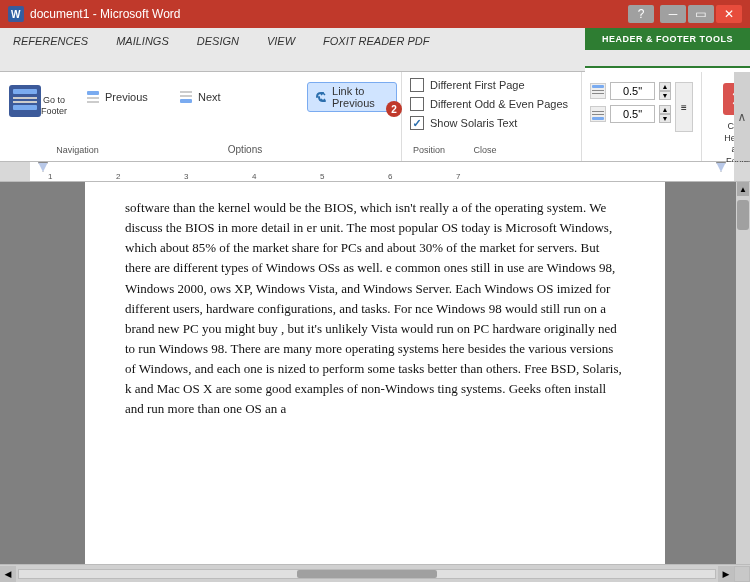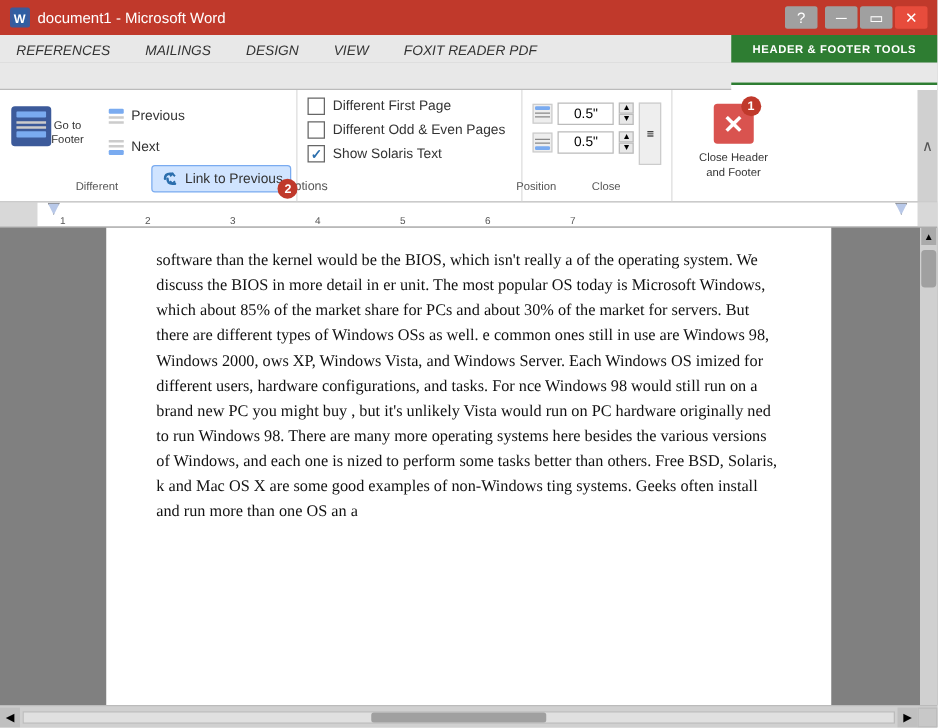--- a/index.html
+++ b/index.html
@@ -153,21 +153,21 @@
         <svg width="24" height="24" viewBox="0 0 24 24">
             <rect width="24" height="5" fill="#7aabf0" rx="1"></rect>
             <rect y="8" width="24" height="2" fill="#ccc"></rect>
             <rect y="12" width="24" height="2" fill="#ccc"></rect>
             <rect y="16" width="24" height="5" fill="#7aabf0" rx="1"></rect>
           </svg>
       </div>
       <div style="font-size:9px; color:#333; text-align:center; line-height:1.2; margin-top:2px;">Go to<br>Footer</div>
     </div>
 
-    <div style="display:flex; flex-direction:column; gap:3px; margin-top:4px;">
+    <div style="display:flex; flex-direction:row; gap:3px; margin-top:4px;">
       <div class="nav-btn">
         <span class="nav-btn-icon">
           <svg width="14" height="14" viewBox="0 0 14 14">
               <rect x="1" y="1" width="12" height="4" fill="#7aabf0" rx="1"></rect>
               <rect x="1" y="7" width="12" height="2" fill="#ccc"></rect>
               <rect x="1" y="11" width="12" height="2" fill="#ccc"></rect>
             </svg>
         </span>
         <span>Previous</span>
       </div>
@@ -254,21 +254,21 @@
         <span>✕</span>
 
         <div class="badge" style="top:-6px; right:-6px;">1</div>
       </div>
       <div style="font-size:9px; color:#333; text-align:center; line-height:1.3; margin-top:4px;">Close Header<br>and Footer</div>
     </div>
   </div>
 
   <div style="position:absolute; bottom:4px; left:0; right:0; display:flex; pointer-events:none;">
     <div style="min-width:155px; text-align:center;">
-      <span style="font-size:9px; color:#555;">Different</span>
+      <span style="font-size:9px; color:#555;">Navigation</span>
     </div>
     <div style="min-width:180px; text-align:center;">
       <span style="font-size:10px; color:#555;">Options</span>
     </div>
     <div style="min-width:110px; text-align:right;">
       <span style="font-size:9px; color:#555;">Position</span>
     </div>
     <div style="min-width:80px; text-align:center;">
       <span style="font-size:9px; color:#555;">Close</span>
     </div>

